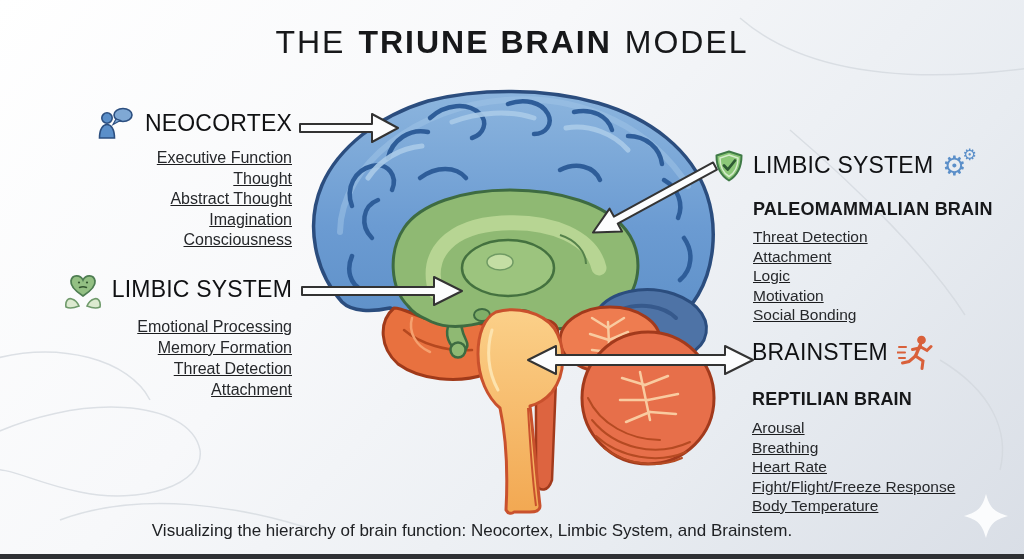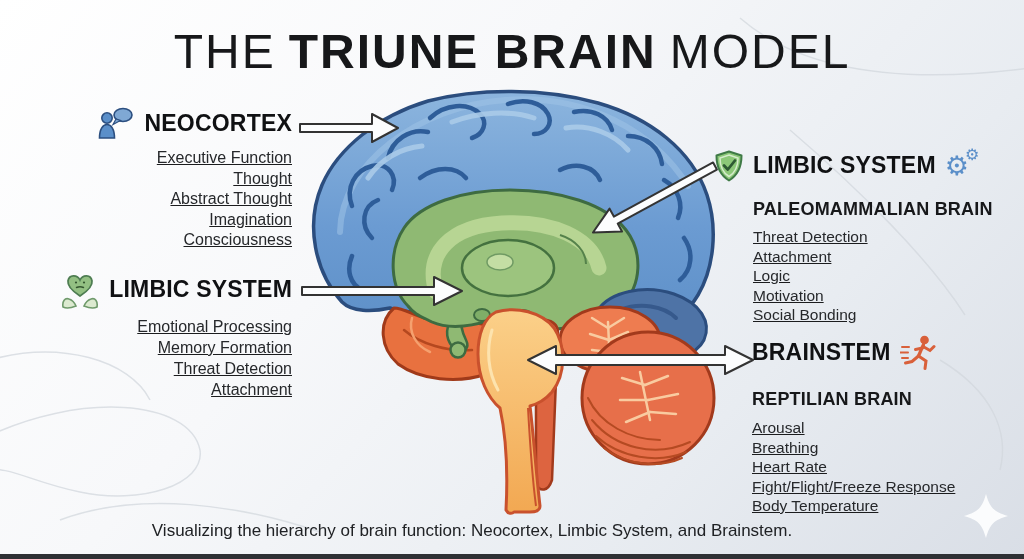--- a/index.html
+++ b/index.html
@@ -5,25 +5,25 @@
   html,body{margin:0;padding:0;background:#cfd4db;}
   .canvas{
     position:relative;width:1024px;height:559px;overflow:hidden;
     font-family:"Liberation Sans",sans-serif;color:#1b1c1e;
     background:linear-gradient(132deg,#ffffff 0%,#f7f8fa 38%,#e8ecf1 72%,#d9dee6 100%);
   }
   .art{position:absolute;left:0;top:0;width:1024px;height:559px;}
   .title{
     position:absolute;top:24px;left:0;width:1024px;
     display:flex;justify-content:center;align-items:baseline;gap:13px;
-    font-size:48px;letter-spacing:2px;color:#17181a;font-weight:400;
+    font-size:32px;letter-spacing:2px;color:#17181a;font-weight:400;
   }
   .title .em{font-weight:800;}
   .panel{position:absolute;}
-  .panel h2{margin:0;font-size:23px;font-weight:700;color:#101113;letter-spacing:.2px;line-height:1.1;}
+  .panel h2{margin:0;font-size:23px;font-weight:400;color:#101113;letter-spacing:.2px;line-height:1.1;}
   .panel .sub{font-size:18px;font-weight:700;color:#17181a;letter-spacing:.2px;margin-top:17px;}
   .head-row{display:flex;align-items:center;gap:9px;}
   .align-right{text-align:right;}
   .align-right .head-row{justify-content:flex-end;}
   .items{margin-top:6px;text-decoration:underline;}
   .items div{font-size:16px;line-height:20.5px;color:#26282b;white-space:nowrap;}
   .p-neo{right:732px;top:106px;}
   .p-limL{right:732px;top:270px;}
   .p-limL .items div{line-height:21px;}
   .p-limR{left:714px;top:150px;}

